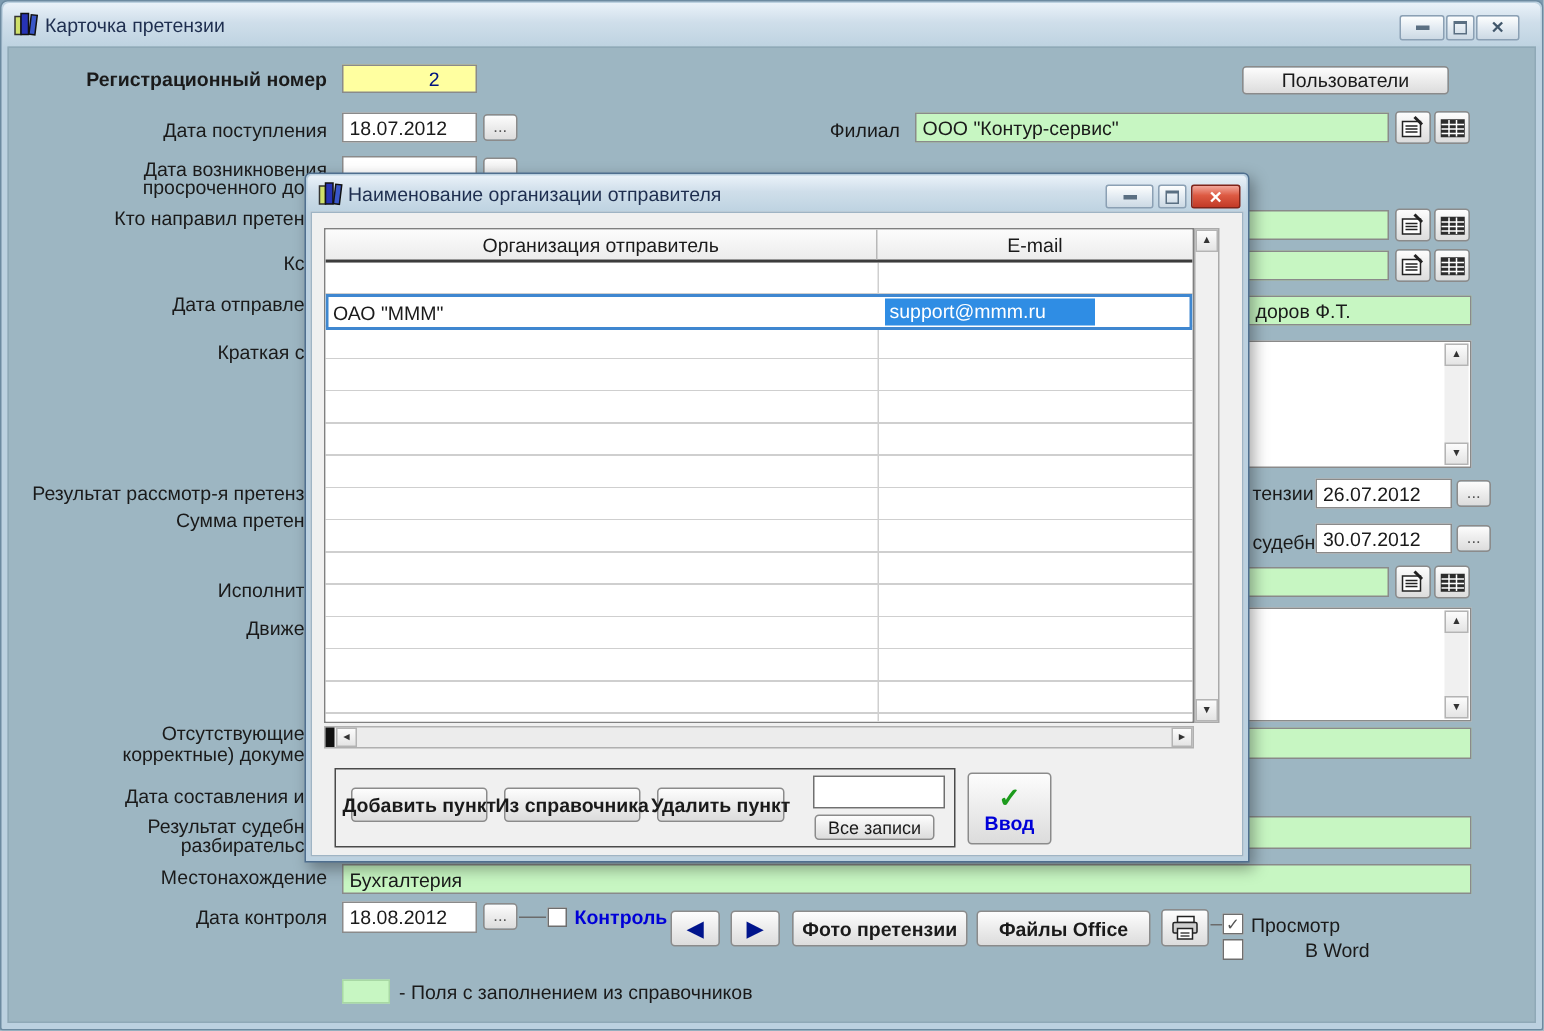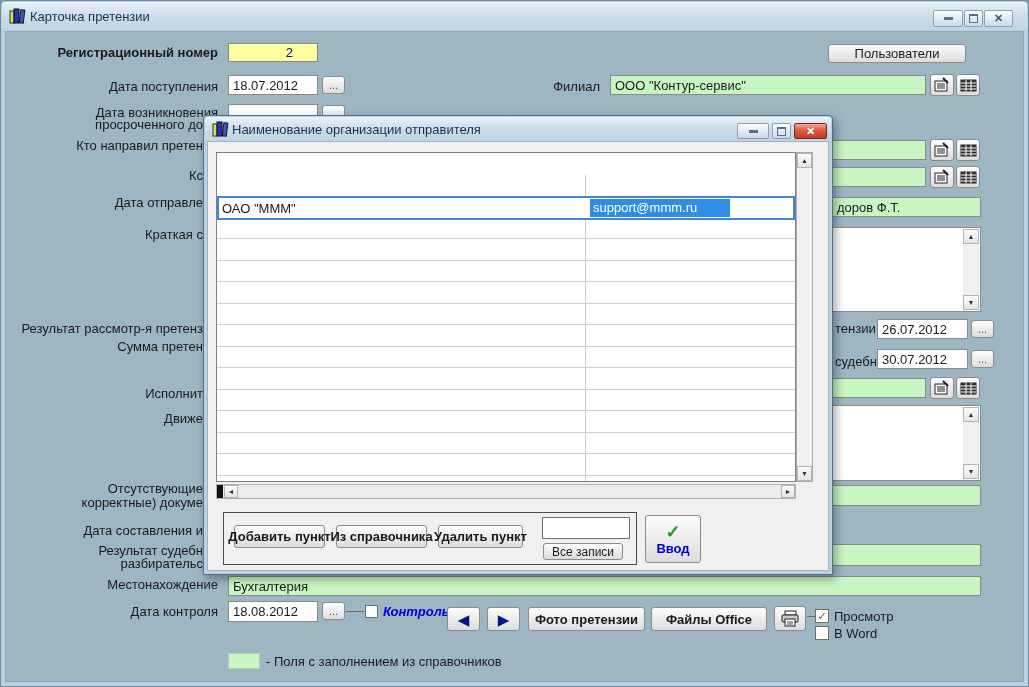--- a/index.html
+++ b/index.html
@@ -227,21 +227,21 @@
   <div class="field green" style="left:610px; top:544px; width:371px; height:22px;"></div>
 
   <div class="lbl lbl-r" style="right:811px; top:578px;">Местонахождение</div>
   <div class="field green" style="left:228px; top:576px; width:753px; height:20px;">Бухгалтерия</div>
 
   <div class="lbl lbl-r" style="right:811px; top:605px;">Дата контроля</div>
   <div class="field" style="left:228px; top:601px; width:90px; height:21px;">18.08.2012</div>
   <div class="btn dots" style="left:322px; top:602px; width:23px; height:18px;">...</div>
   <div class="connector" style="left:346px; top:611px; width:18px;"></div>
   <div class="checkbox" style="left:365px; top:605px;"></div>
-  <div class="lbl blue-text" style="left:383px; top:605px;font-style:italic;">Контроль</div>
+  <div class="lbl blue-text" style="left:383px; top:605px;">Контроль</div>
   <div class="btn" style="left:447px; top:607px; width:33px; height:24px;">
       <span class="navglyph">◀</span>
     </div>
   <div class="btn" style="left:487px; top:607px; width:33px; height:24px;">
       <span class="navglyph">▶</span>
     </div>
   <div class="btn bold" style="left:528px; top:607px; width:117px; height:24px;">Фото претензии</div>
   <div class="btn bold" style="left:651px; top:607px; width:116px; height:24px;">Файлы Office</div>
   <div class="btn" style="left:774px; top:606px; width:32px; height:25px;">
     <svg width="20" height="17" viewBox="0 0 20 17">
@@ -251,21 +251,21 @@
       <line x1="7" y1="12" x2="13" y2="12" stroke="#444"></line>
         <line x1="7" y1="14" x2="13" y2="14" stroke="#444"></line>
     </svg>
   </div>
   <div class="connector" style="left:807px; top:616px; width:8px;"></div>
   <div class="checkbox" style="left:815px; top:609px; width:14px; height:14px;">
       <span>✓</span>
     </div>
   <div class="lbl" style="left:834px; top:610px;">Просмотр</div>
   <div class="checkbox" style="left:815px; top:626px; width:14px; height:14px;"></div>
-  <div class="lbl" style="left:834px; top:627px;text-align:center;">В Word</div>
+  <div class="lbl" style="left:870px; top:627px;text-align:center;">В Word</div>
 
   <div style="position:absolute; left:228px; top:653px; width:30px; height:14px; background:#c7f6c2; border:1px solid #a8d8a4;"></div>
   <div class="lbl" style="left:266px; top:655px;">-  Поля с заполнением из справочников</div>
 
   <div class="dialog">
     <div class="dlg-titlebar"></div>
     <div class="dlg-client"></div>
 
     <svg style="position:absolute;left:8px;top:5px;" width="18" height="16" viewBox="0 0 18 16">
       <rect x="1" y="3" width="4" height="12" fill="#cfe06a" stroke="#333" stroke-width="1"></rect>
@@ -279,20 +279,24 @@
     <div class="wbtn" style="left:568px; top:7px; width:19px; height:16px;">
         <span class="box"></span>
       </div>
     <div class="wbtn close-red" style="left:590px; top:7px; width:33px; height:16px;">
         <span>✕</span>
       </div>
 
     <div class="table">
       <div class="rows-bg"></div>
       <div class="col-div"></div>
+      <div class="thead">
+        <div class="th" style="width:368px; border-right:1px solid #b8b8b8;">Организация отправитель</div>
+        <div class="th" style="width:210px;">E-mail</div>
+      </div>
       <div class="sel-row">
         <span style="position:absolute; left:3px; top:3px;">ОАО "МММ"</span>
         <span class="sel-chip">support@mmm.ru</span>
         <span style="position:absolute; left:511px; top:1px; width:55px; height:18px; background:#fff;"></span>
       </div>
     </div>
     <div class="vscroll" style="left:592px; top:36px; height:330px;">
       <div class="sb" style="top:0;">▲</div>
       <div class="sb" style="bottom:0;">▼</div>
     </div>

